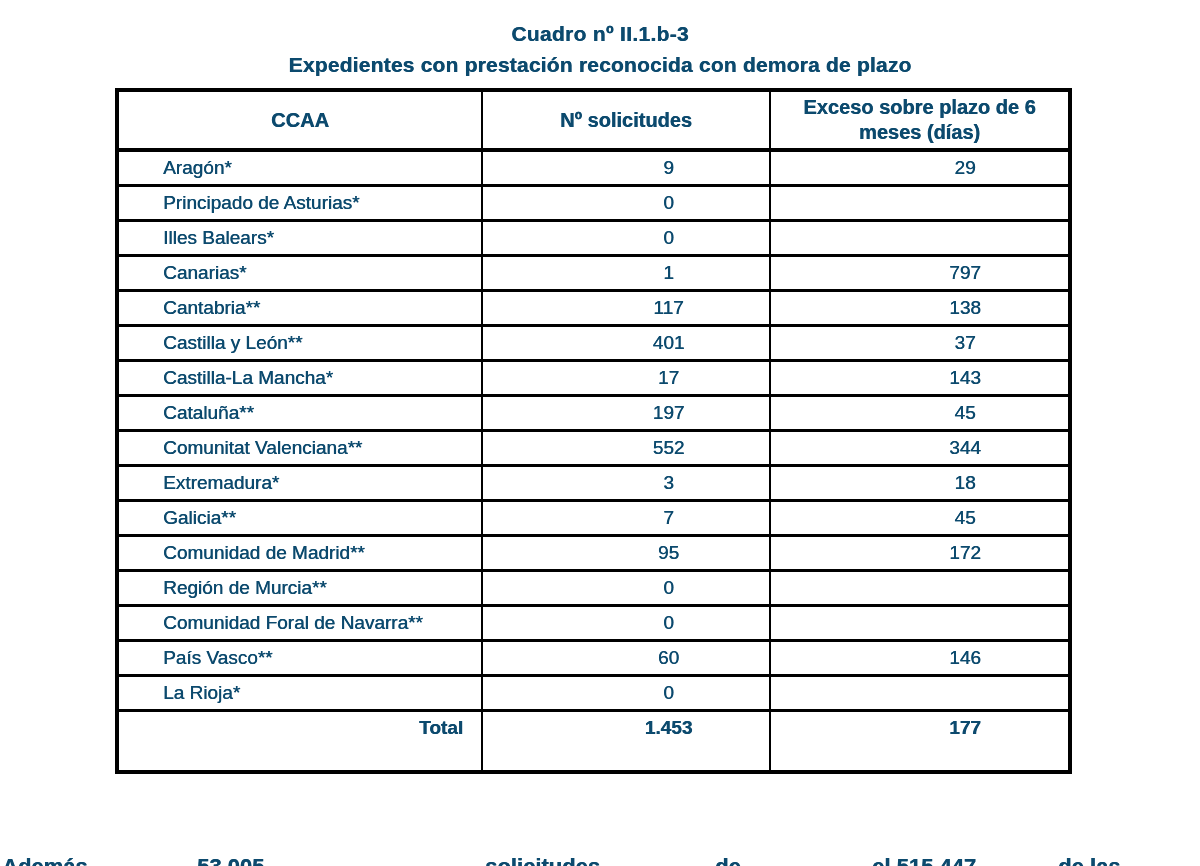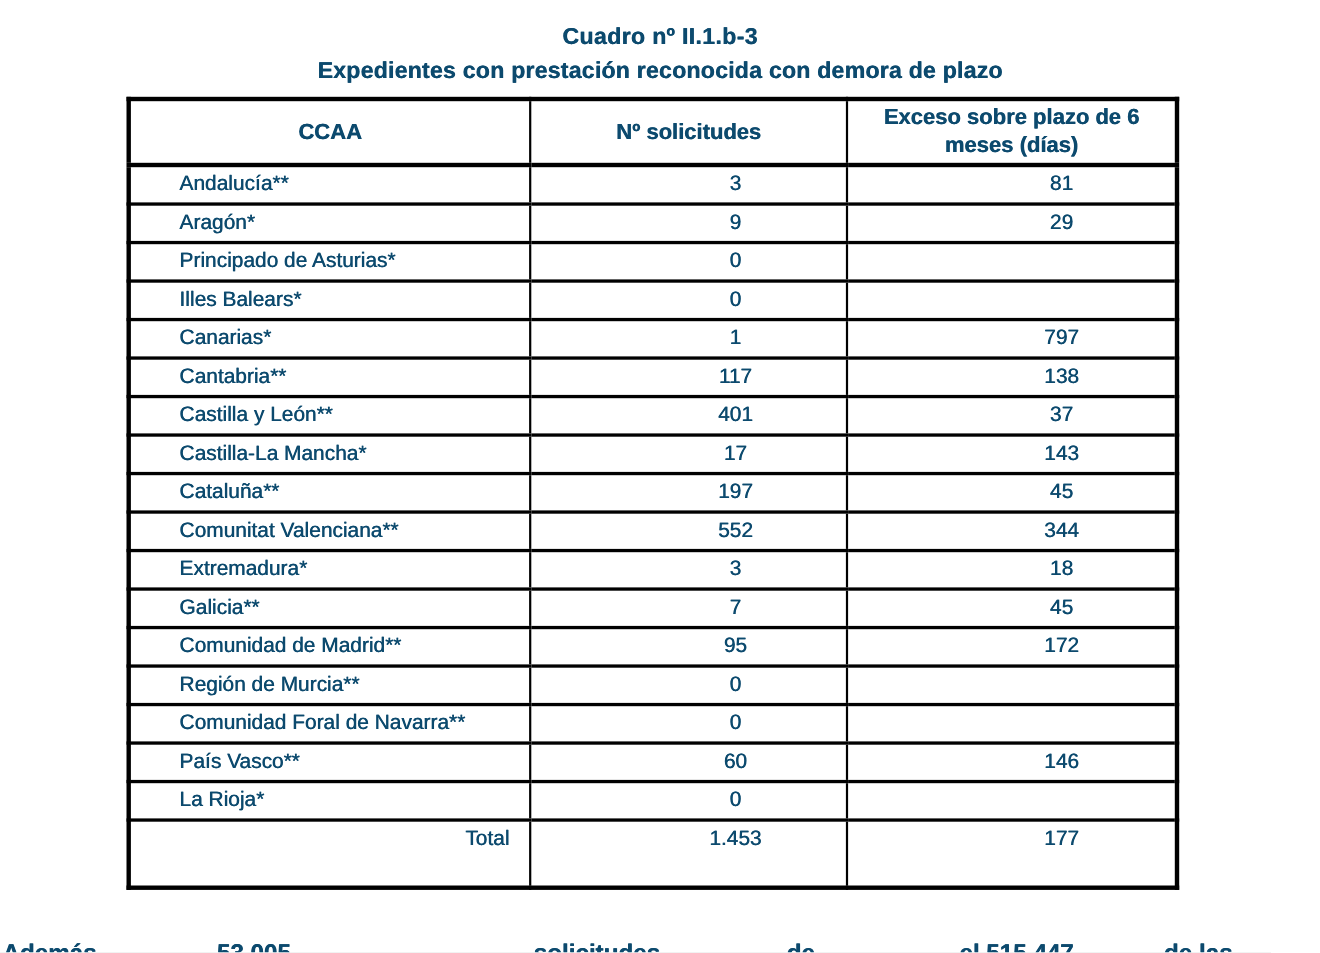--- a/index.html
+++ b/index.html
@@ -32,21 +32,21 @@
   th{
     height:56px;font-size:20px;font-weight:bold;text-align:center;
     padding:0 28px;white-space:normal;line-height:1.25;
     border-bottom:4px solid #000;
   }
   td{height:30px;font-size:19px;}
   td.ccaa{text-align:left;padding-left:44px;}
   td.num2{text-align:center;padding-left:86px;}
   td.num3{text-align:center;padding-left:92px;}
   tr.total td{
-    height:52px;vertical-align:top;padding-top:5px;font-weight:normal;margin-top:28px;
+    height:52px;vertical-align:top;padding-top:5px;font-weight:bold;margin-top:28px;
   }
   tr.total td.total-label{text-align:right;padding-right:18px;}
 
   .footer-clip{
     position:absolute;left:0;top:846px;width:1200px;height:20px;
     overflow:hidden;
   }
   .footer-clip span{
     position:absolute;top:8px;font-size:22px;font-weight:bold;white-space:nowrap;
   }
@@ -68,25 +68,20 @@
         <col class="c3">
       </colgroup>
     <thead>
       <tr>
         <th>CCAA</th>
         <th>Nº solicitudes</th>
         <th>Exceso sobre plazo de 6 meses (días)</th>
       </tr>
     </thead>
     <tbody>
-      <tr>
-        <td class="ccaa">Andalucía**</td>
-        <td class="num2">3</td>
-        <td class="num3">81</td>
-      </tr>
       <tr>
         <td class="ccaa">Aragón*</td>
         <td class="num2">9</td>
         <td class="num3">29</td>
       </tr>
       <tr>
         <td class="ccaa">Principado de Asturias*</td>
         <td class="num2">0</td>
         <td class="num3"></td>
       </tr>

